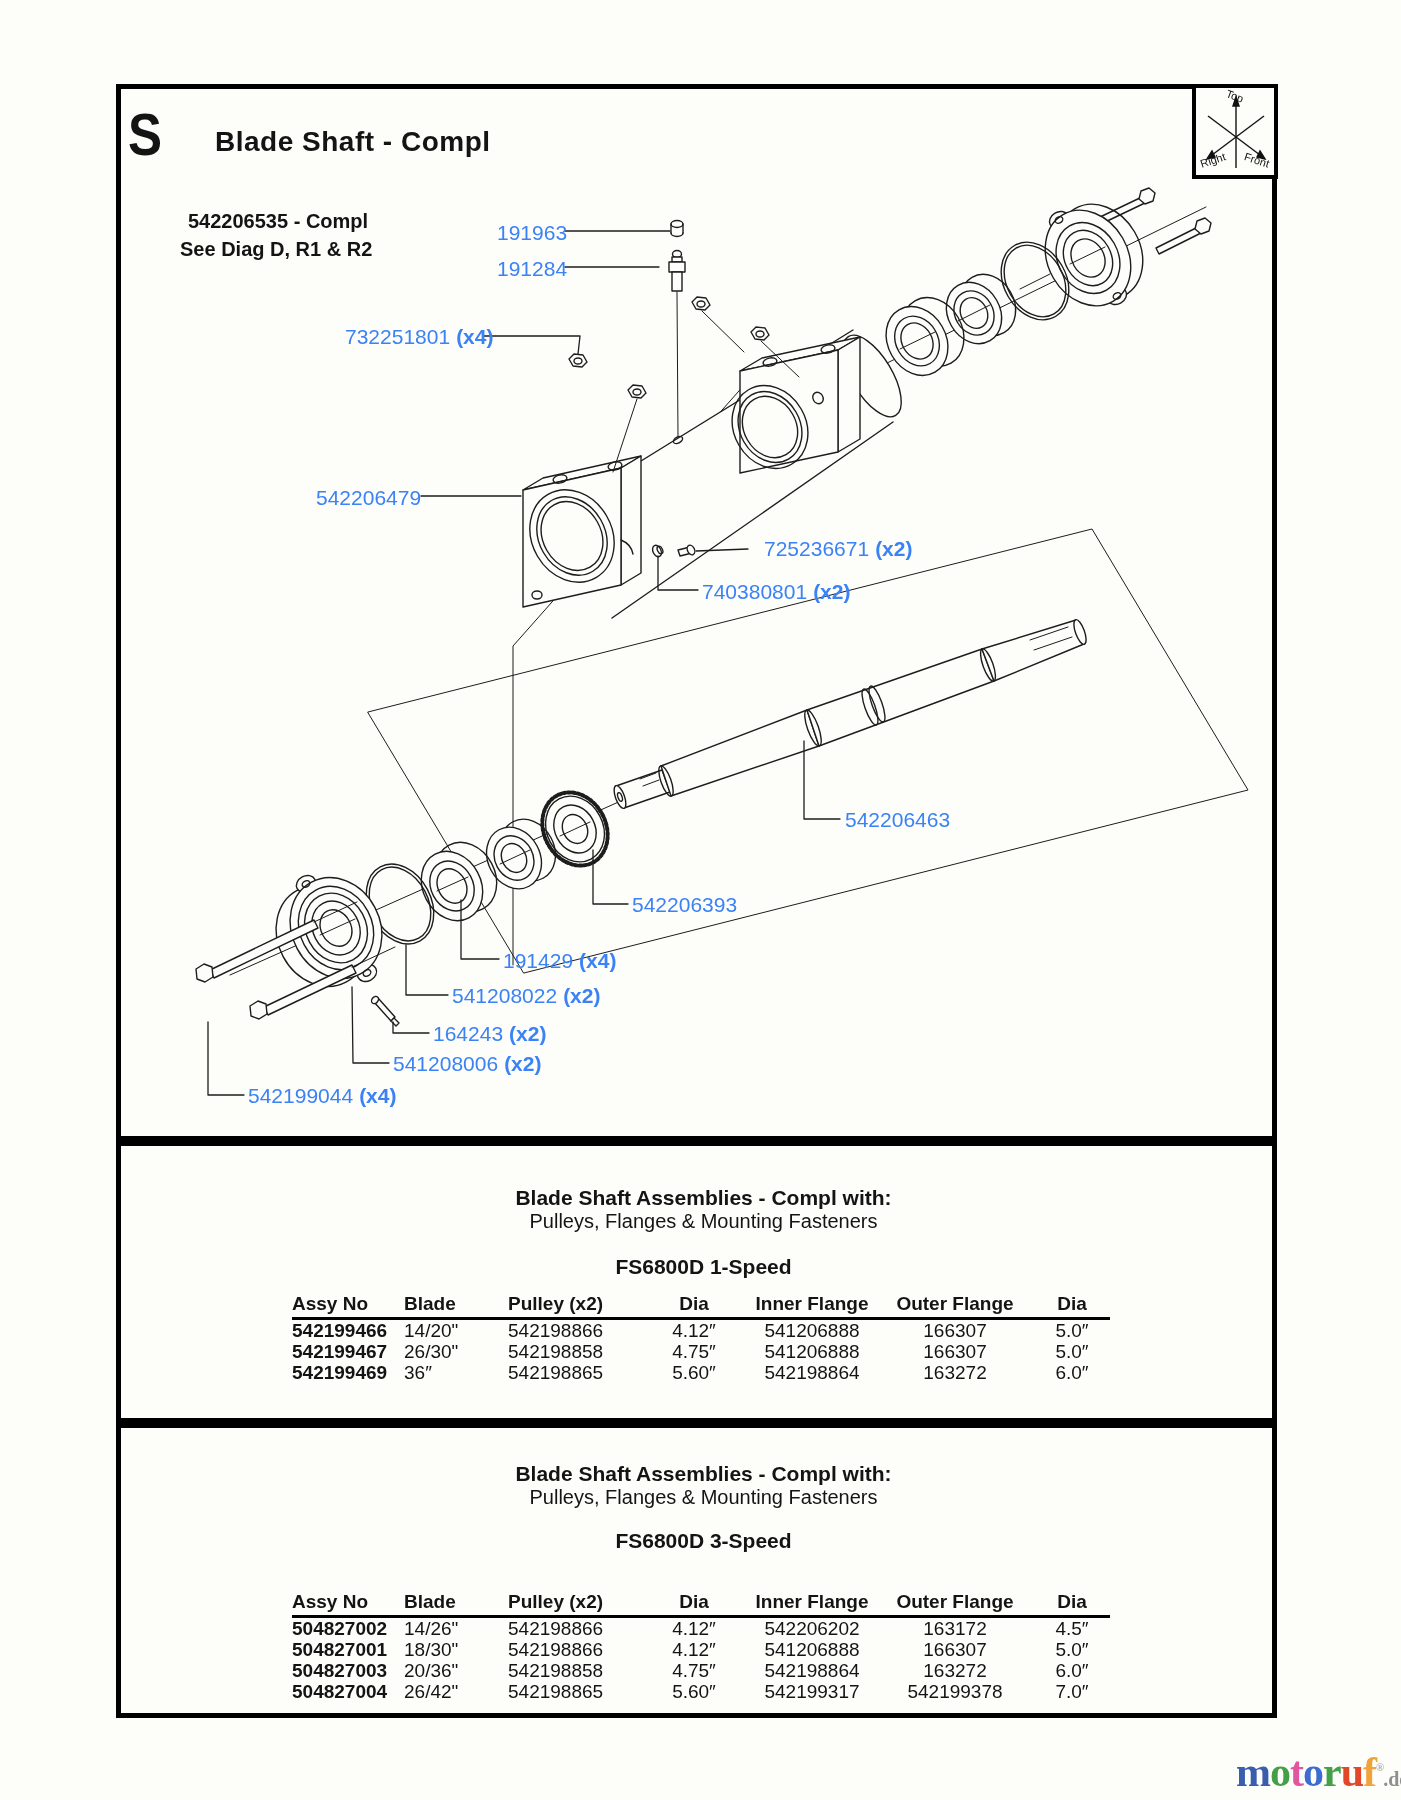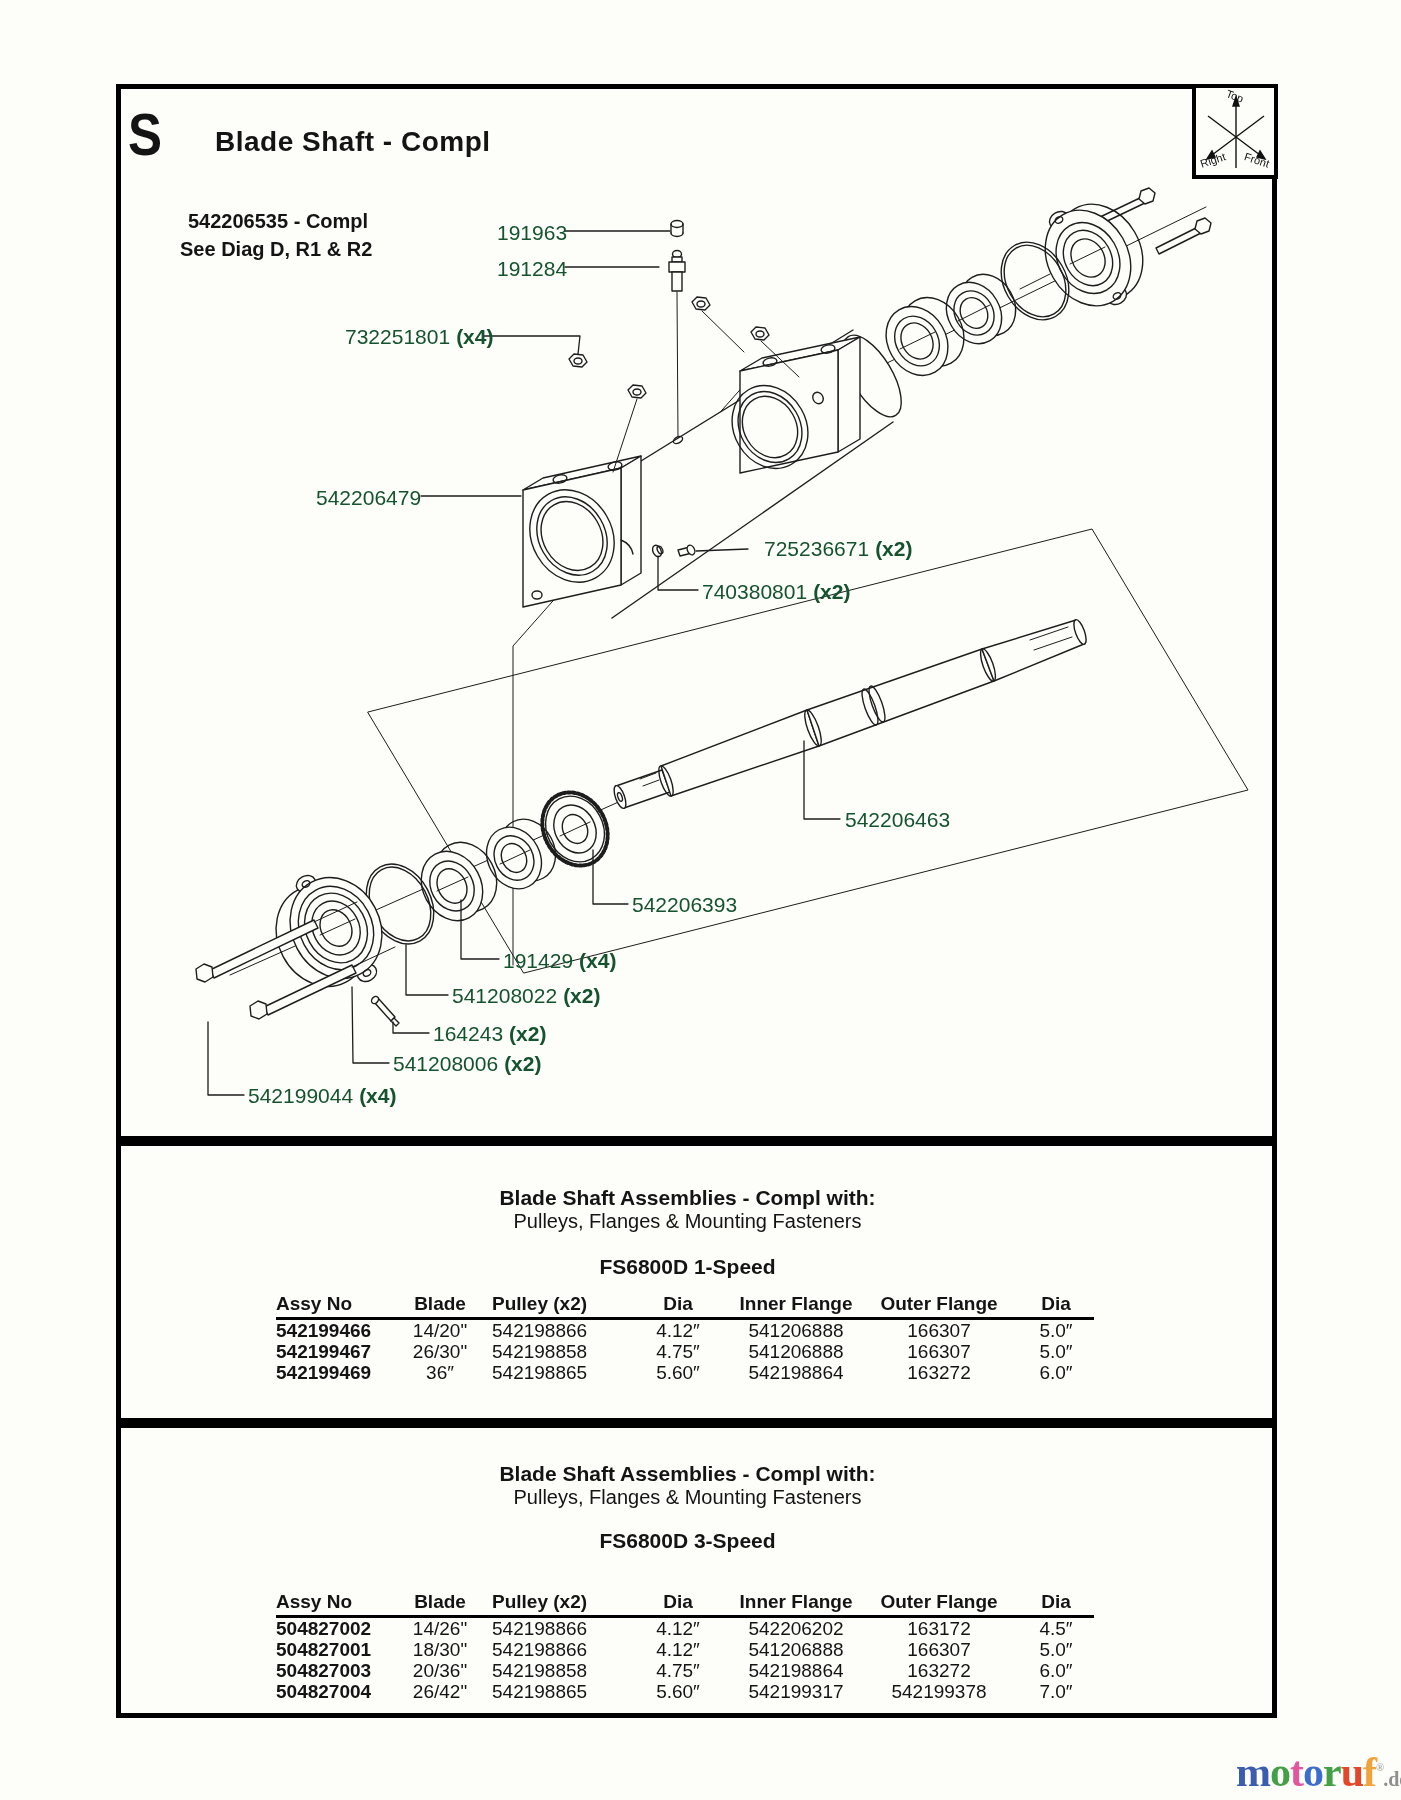--- a/index.html
+++ b/index.html
@@ -21,41 +21,41 @@
   .orient .lbl-right{left:4px;top:66px;transform:rotate(-18deg);}
   .orient .lbl-front{left:48px;top:66px;transform:rotate(18deg);}
   
   .s-letter{left:128px;top:100px;font-size:60px;font-weight:bold;transform:scaleX(.85);transform-origin:left top;}
   .doc-title{left:215px;top:126px;font-size:28px;font-weight:bold;letter-spacing:.5px;}
   .ref1{left:188px;top:210px;font-size:20px;font-weight:bold;}
   .ref2{left:180px;top:238px;font-size:20px;font-weight:bold;}
   
   svg.art{position:absolute;left:0;top:0;pointer-events:none;}
   
-  .callout{position:absolute;font-size:21px;white-space:nowrap;color:#14532d;}
+  .callout{position:absolute;font-size:21px;white-space:nowrap;color:#3b82f6;}
   .callout b{margin-left:6px;}
   
-  .tablebox{position:absolute;left:112px;width:1151px;text-align:left;}
+  .tablebox{position:absolute;left:128px;width:1151px;text-align:left;}
   .tb1{top:1146px;}
   .tb2{top:1428px;}
   .t-title{text-align:center;font-size:21px;font-weight:bold;}
   .t-sub{text-align:center;font-size:20px;}
   .t-model{text-align:center;font-size:21px;font-weight:bold;}
   .tb1 .t-title{margin-top:40px;}
   .tb2 .t-title{margin-top:34px;}
   .tb1 .t-model{margin-top:22px;}
   .tb2 .t-model{margin-top:20px;}
   table.parts{border-collapse:collapse;table-layout:fixed;margin-left:164px;}
   .tb1 table.parts{margin-top:14px;}
   .tb2 table.parts{margin-top:38px;}
   table.parts th{font-size:19px;font-weight:bold;border-bottom:3px solid #000;padding:0 0 2px 0;}
   table.parts td{font-size:19px;padding:1px 0 0 0;line-height:20px;}
   table.parts th,table.parts td{white-space:nowrap;}
   .c0{width:112px;text-align:left;}
-  .c1{width:104px;text-align:center;}
+  .c1{width:104px;text-align:left;}
   .c2{width:146px;}
   .c3{width:80px;text-align:center;}
   .c4{width:156px;text-align:center;}
   .c5{width:130px;text-align:center;padding-right:14px !important;}
   .c6{width:76px;text-align:center;}
   td.c0{font-weight:bold;}
   
   .watermark{left:1236px;top:1748px;font-family:"Liberation Serif","DejaVu Serif",serif;font-weight:bold;font-size:42px;letter-spacing:-1px;white-space:nowrap;}
   .watermark .suffix{font-size:20px;font-weight:bold;color:#8f8f8f;letter-spacing:0;}
   .watermark sup{font-size:11px;color:#aaa;}

